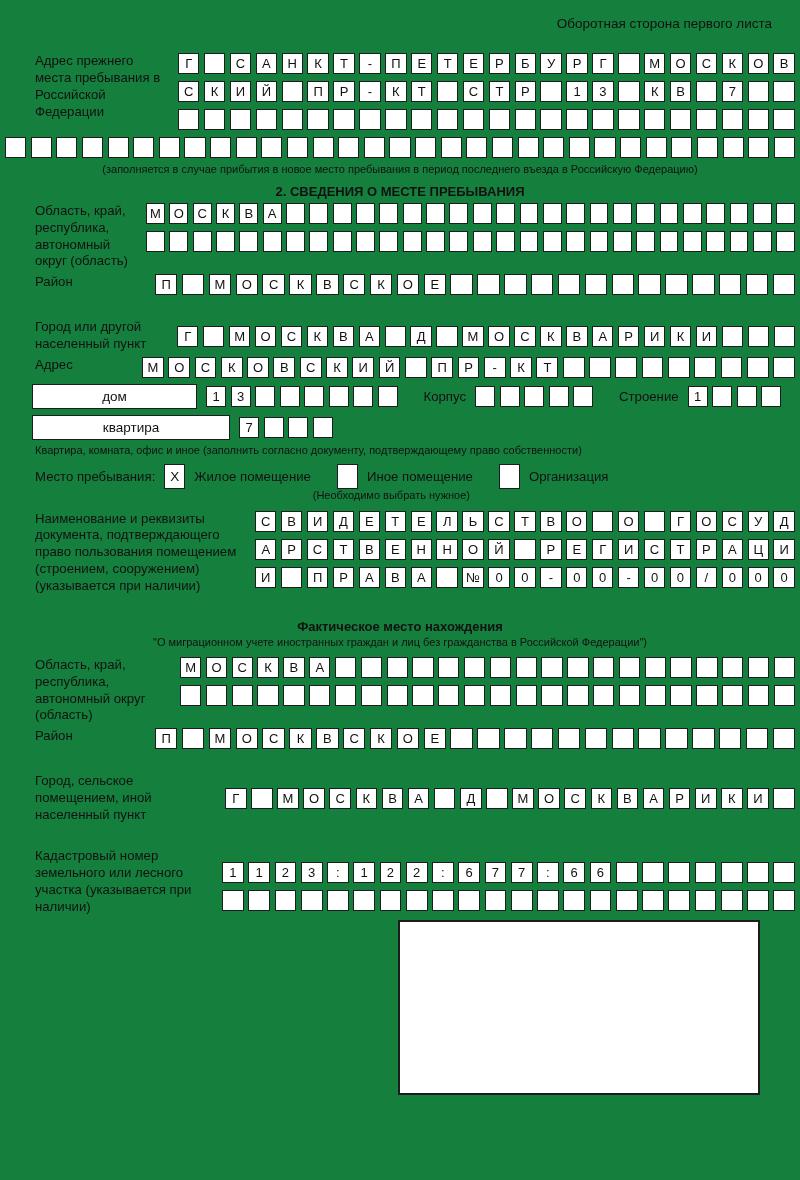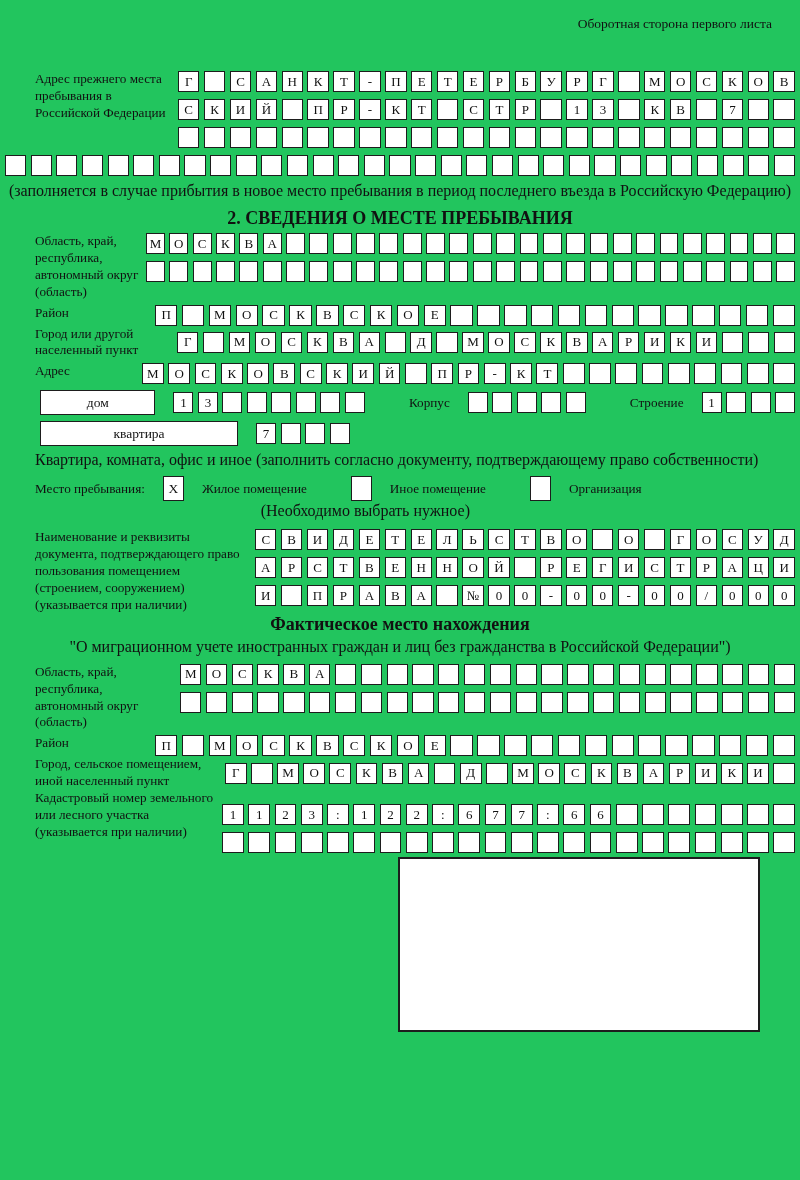--- a/index.html
+++ b/index.html
@@ -1,20 +1,20 @@
 <!DOCTYPE html>
 <html><head>
 <meta charset="utf-8">
 <style>
   html,body{margin:0;padding:0;background:#ffffff;}
   .page{
     position:relative;
     width:800px;height:1180px;
-    background:#22c55e;
-    font-family:Liberation Serif, serif;
+    background:#15803d;
+    font-family:Liberation Sans, sans-serif;
     color:#111;
     overflow:hidden;
     box-sizing:border-box;
   }
   .header-note{
     padding:16px 28px 0 0;
     text-align:right;
     font-size:13.5px;
   }
   .lbl{font-size:13.2px;line-height:1.28;flex:0 0 auto;box-sizing:border-box;padding-right:6px;}
@@ -25,40 +25,40 @@
   .rows-col{flex:1 1 auto;display:flex;flex-direction:column;gap:7px;min-width:0;}
   .cells{display:flex;gap:4.5px;flex:1 1 auto;min-width:0;}
   .cell{
     flex:1 1 0;height:21px;border:1.6px solid #1d1d1d;
     display:flex;align-items:center;justify-content:center;
     font-size:13px;background:#fff;box-sizing:border-box;min-width:0;
   }
   .cells.fixed{flex:0 0 auto;}
   .cells.fixed .cell{flex:0 0 20px;}
   .fullrow{margin:7px 5px 0 5px;}
-  .caption{font-size:16px;line-height:1.25;}
+  .caption{font-size:11px;line-height:1.25;}
   .caption.center{text-align:center;margin-top:5px;}
   .caption.left{margin:4px 5px 0 35px;}
-  .sec-title{font-weight:bold;text-align:center;font-size:18px;margin-top:7px;}
+  .sec-title{font-weight:bold;text-align:center;font-size:13px;margin-top:7px;}
   .named-box{
     border:1.6px solid #1d1d1d;height:25px;display:flex;align-items:center;justify-content:center;
     font-size:13.5px;box-sizing:border-box;background:#fff;
   }
-  .inline-row{display:flex;align-items:center;margin:6px 5px 0 40px;gap:18px;}
+  .inline-row{display:flex;align-items:center;margin:6px 5px 0 32px;gap:9px;}
   .inline-lbl{font-size:13.2px;white-space:nowrap;}
   .checkbox{
     flex:0 0 21px;width:21px;height:25px;border:1.6px solid #1d1d1d;
     display:flex;align-items:center;justify-content:center;font-size:13.5px;box-sizing:border-box;background:#fff;
   }
   .choose-note{margin-left:130px;width:340px;text-align:right;}
   .stamp-box{
     margin:4px 0 0 398px;width:362px;height:175px;border:2px solid #1d1d1d;box-sizing:border-box;background:#fff;
   }
   .stamp-caption{margin:6px 0 0 385px;width:390px;text-align:center;font-size:12.4px;line-height:1.32;}
-  .mt4{margin-top:4px}.mt6{margin-top:0}.mt7{margin-top:7px}.mt8{margin-top:8px}.mt24{margin-top:39px}
+  .mt4{margin-top:4px}.mt6{margin-top:24px}.mt7{margin-top:7px}.mt8{margin-top:8px}.mt24{margin-top:22px}
   .gap8{width:8px;flex:0 0 8px}
 </style>
 </head>
 <body>
 
 <div class="page">
 
   <div class="header-note">Оборотная сторона первого листа</div>
 
   <div class="frow mt24">

